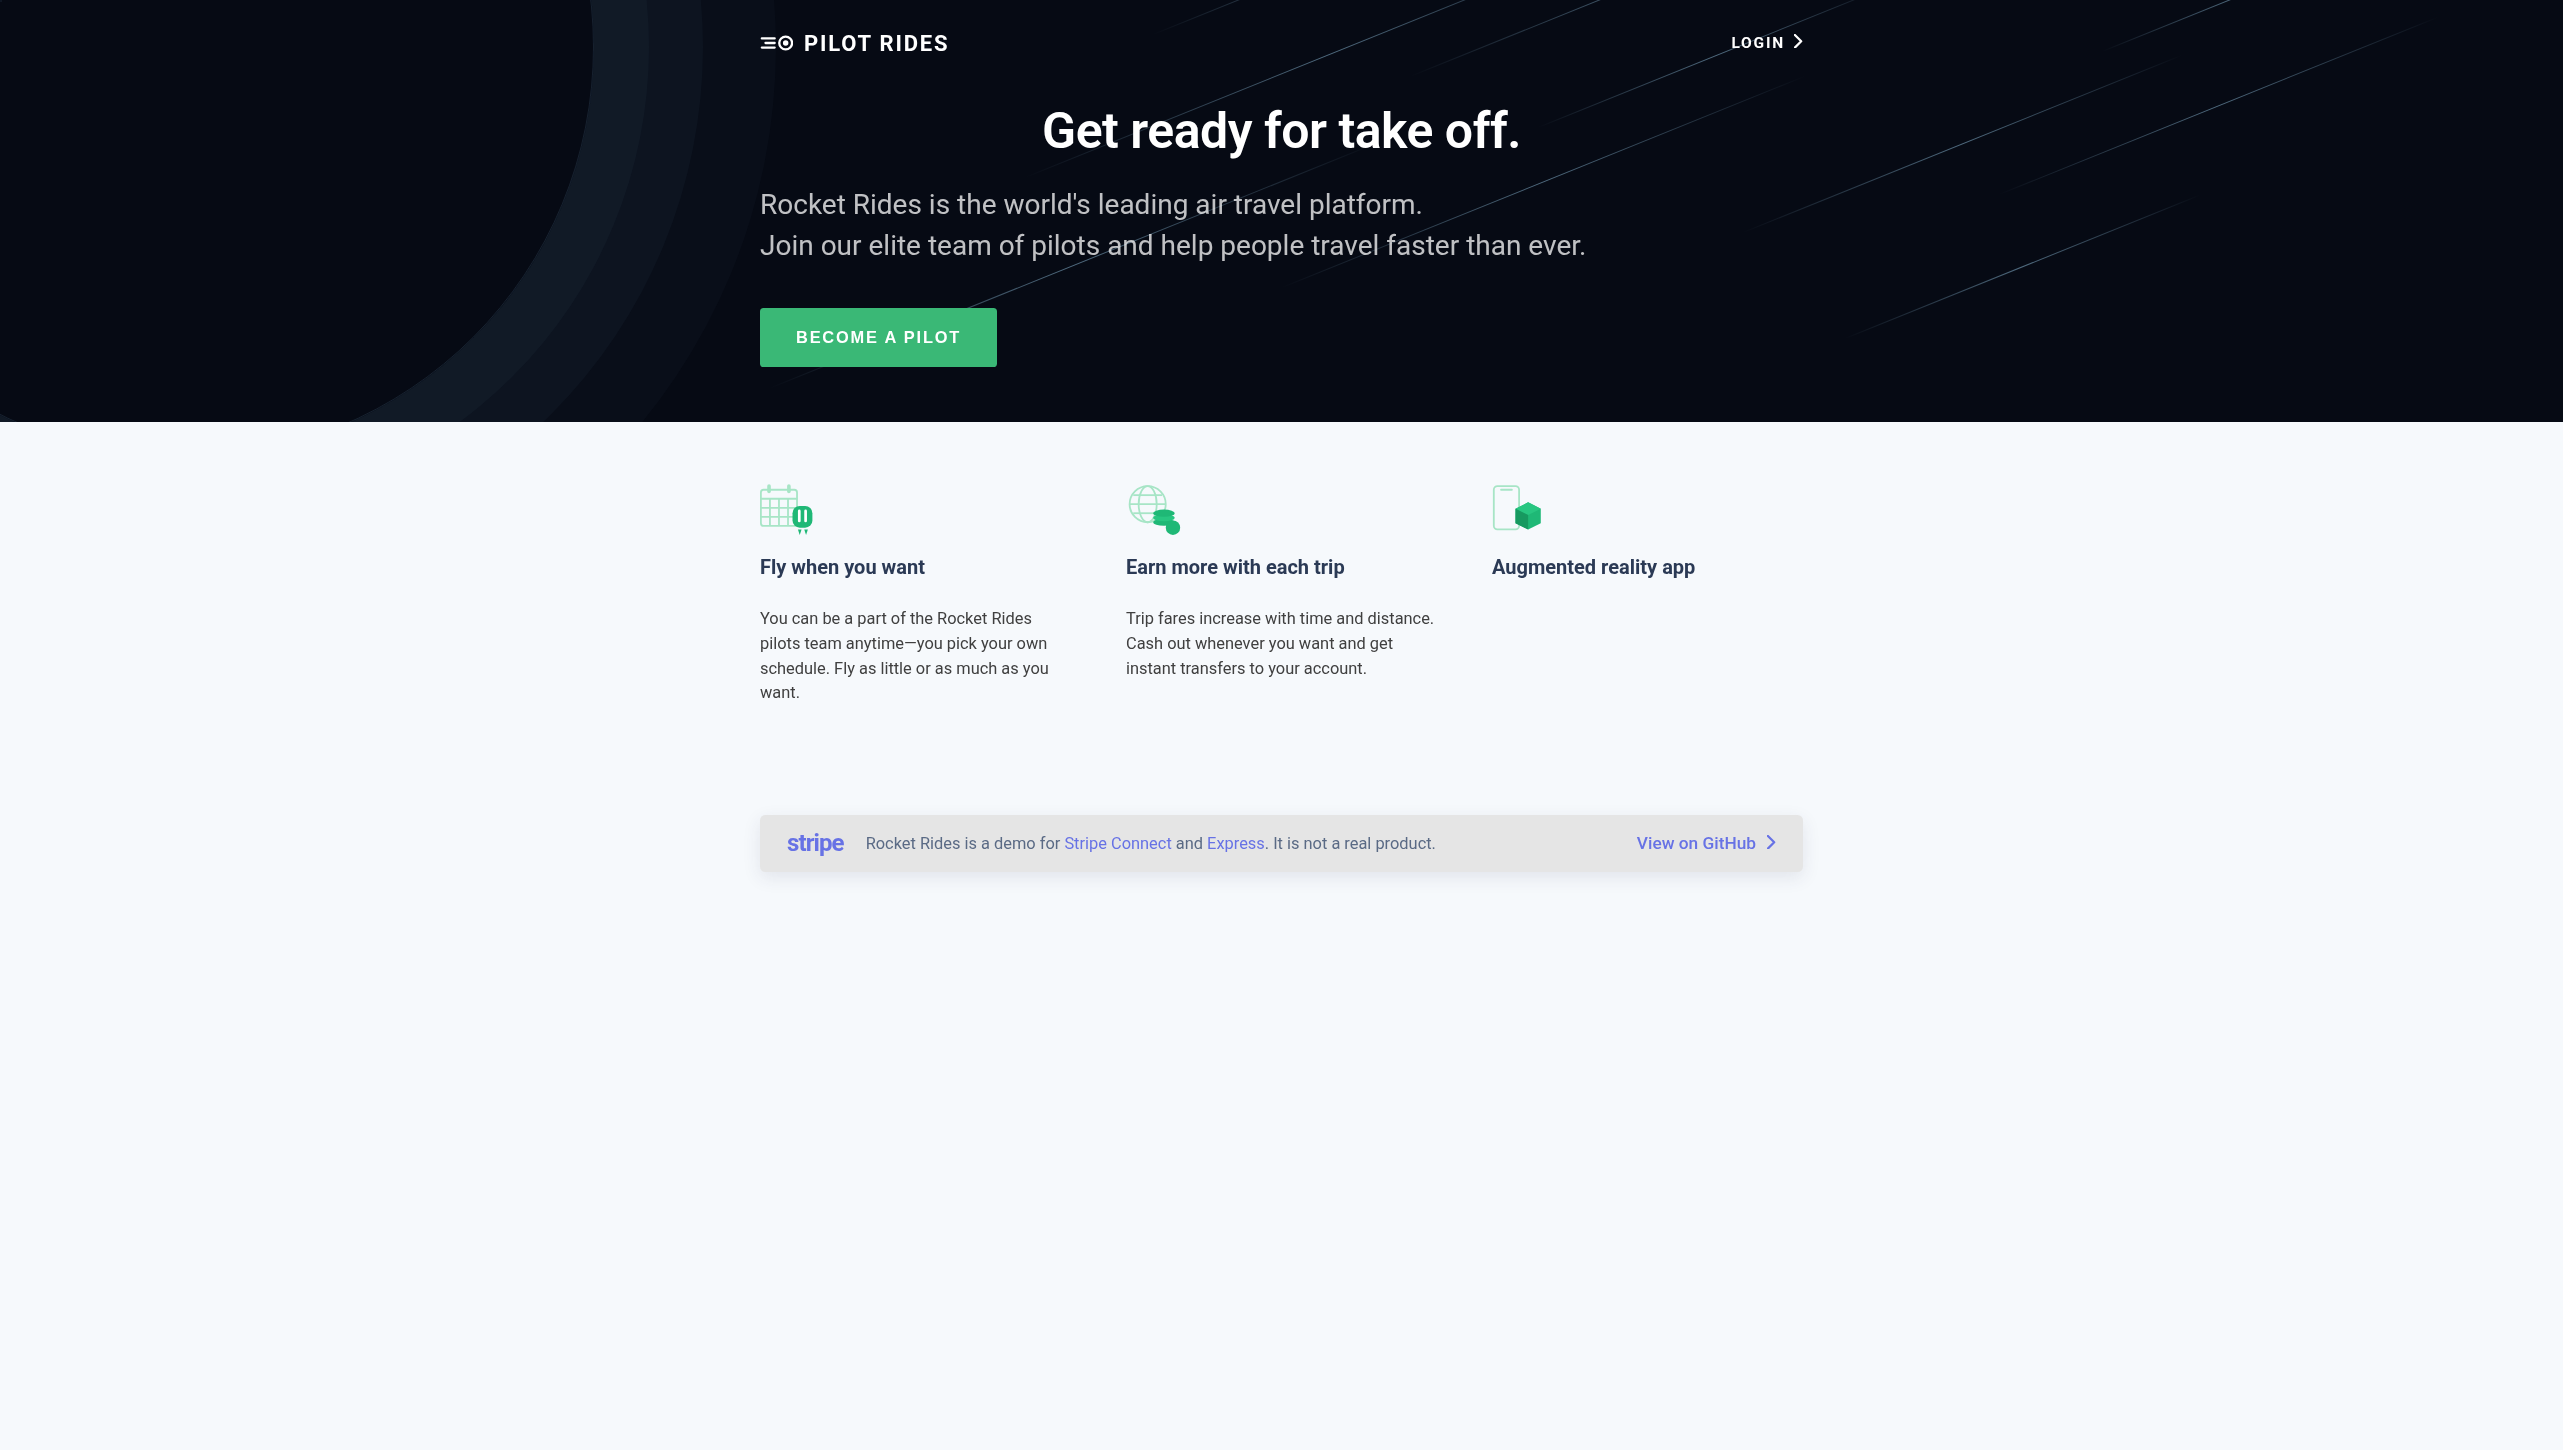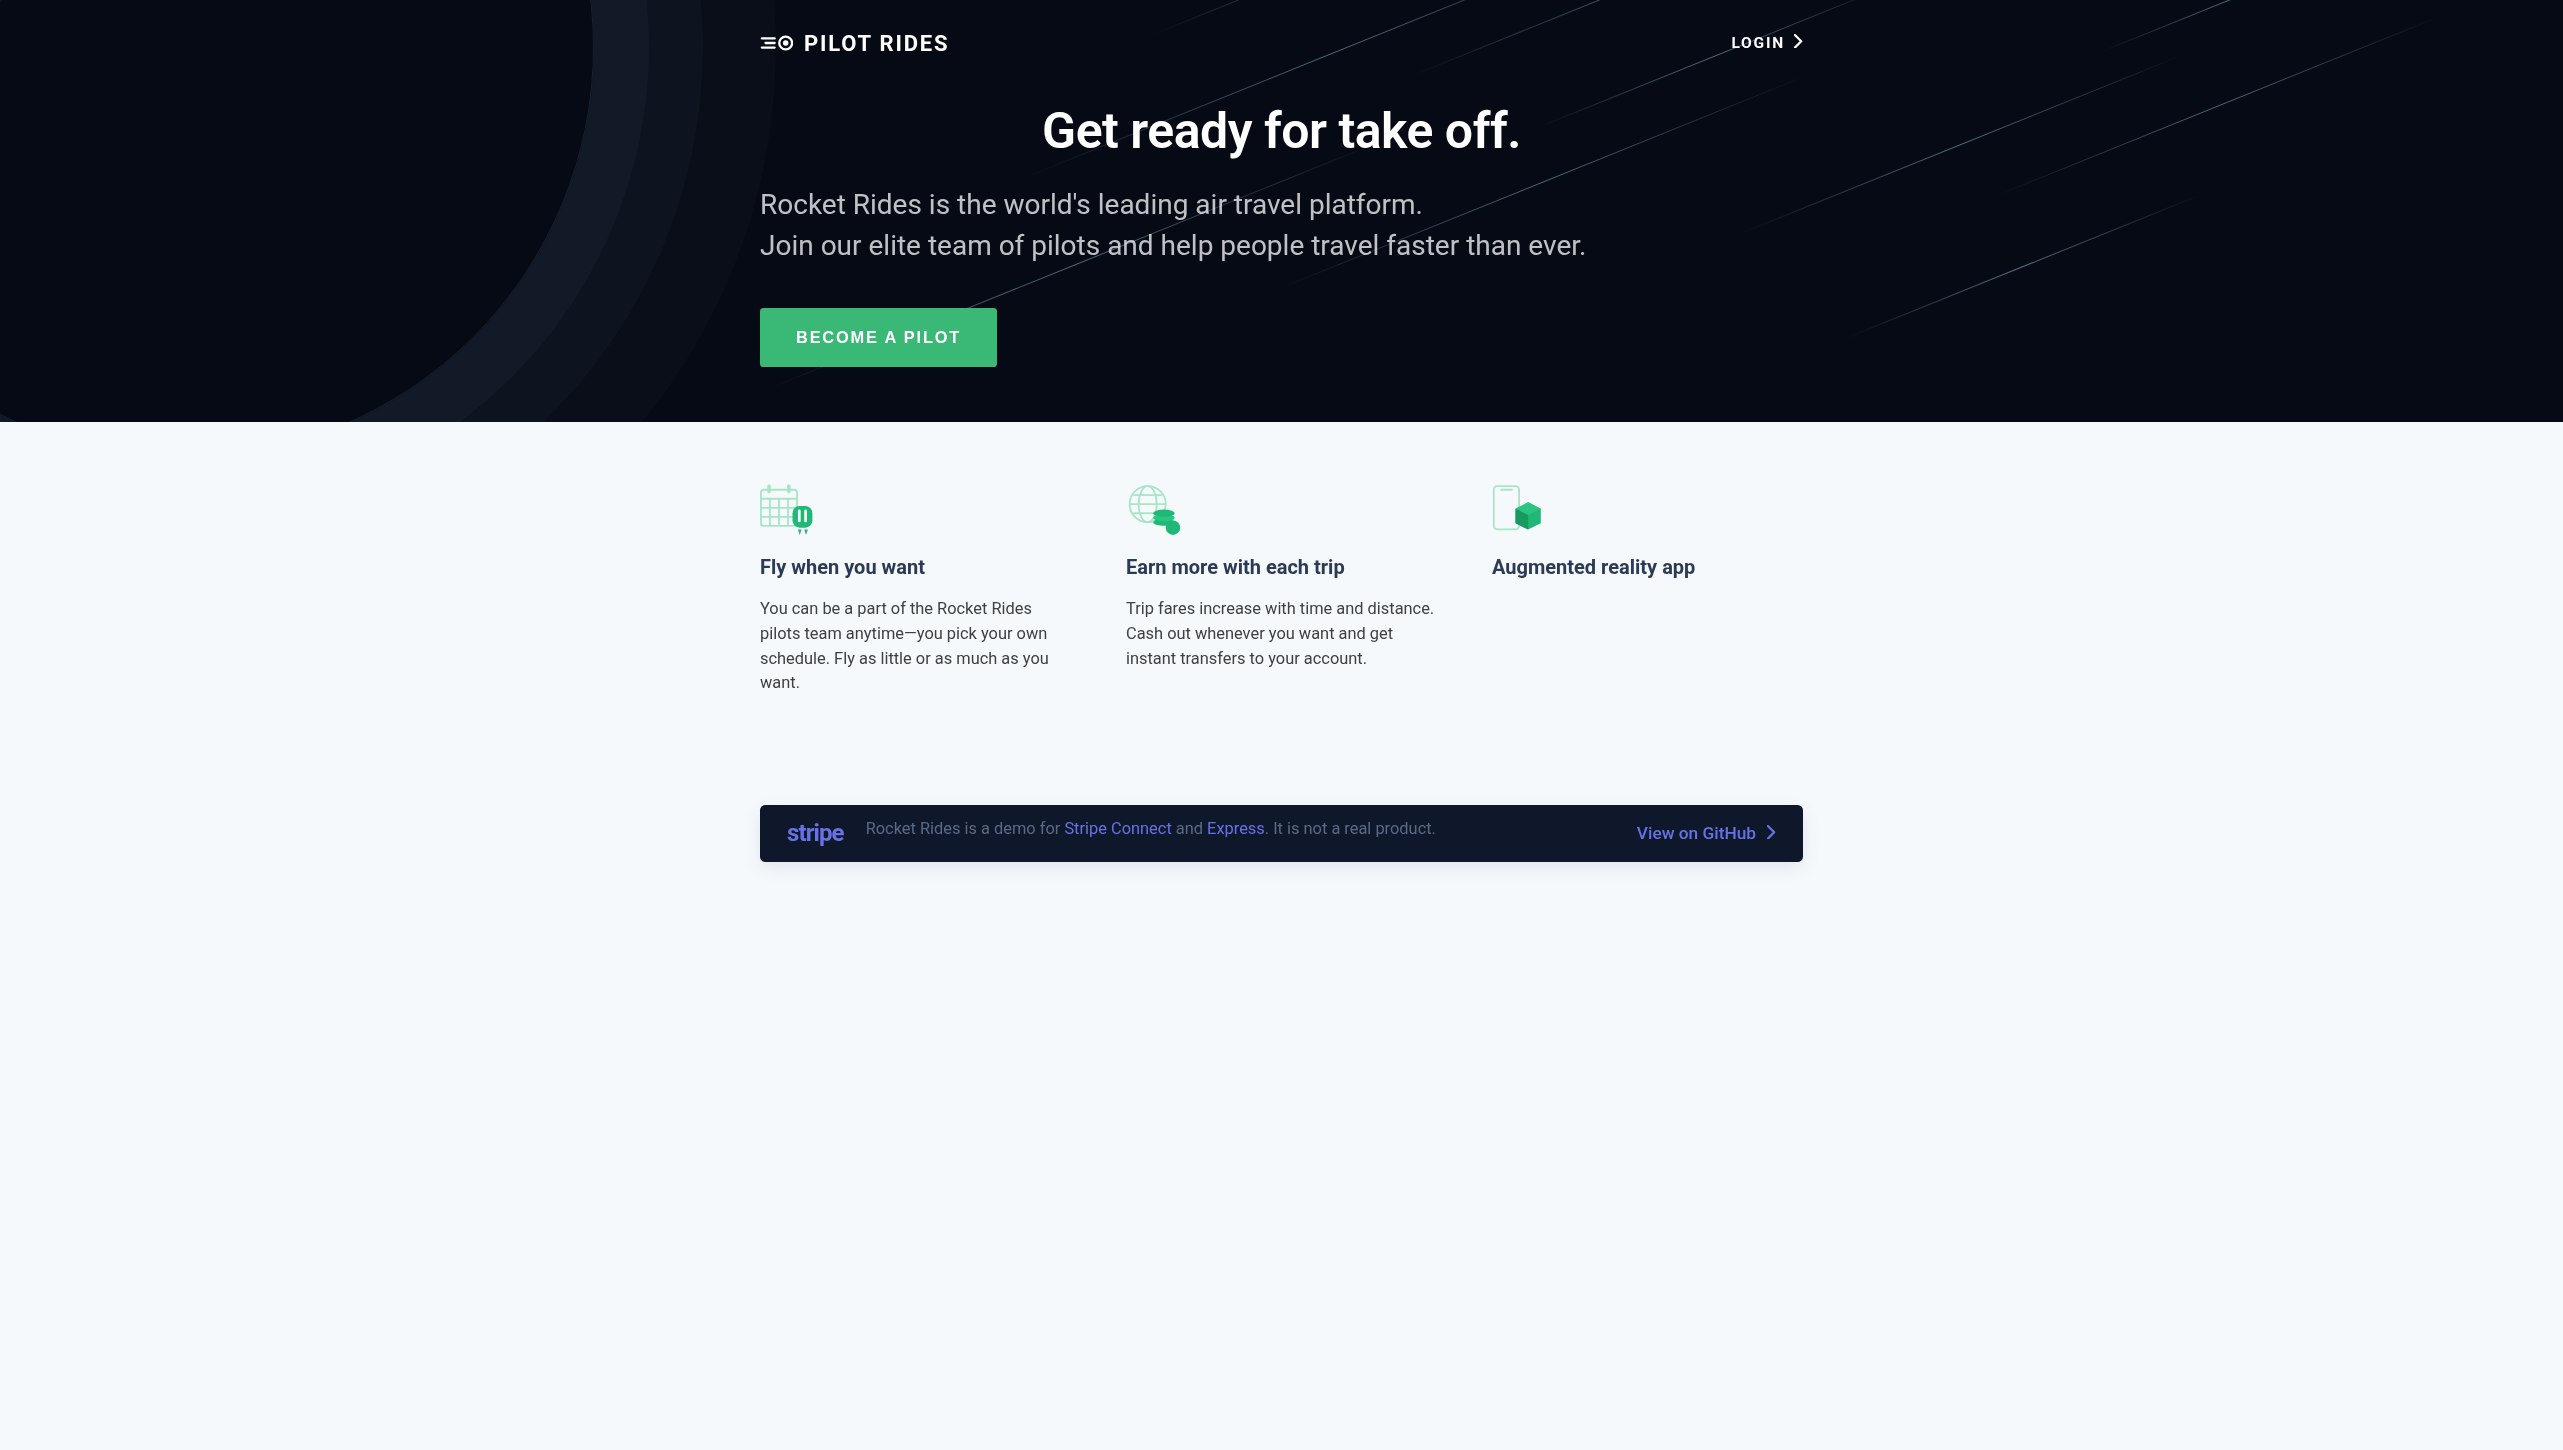--- a/index.html
+++ b/index.html
@@ -90,33 +90,33 @@
 .features-wrap { background:#f6f9fc; }
 .features {
   width:1043px; margin:0 auto;
   display:flex; gap:55px;
   padding:60px 0 109px;
 }
 .feature { flex:1; }
 .feature-icon { height:55px; margin-bottom:18px; display:flex; align-items:flex-end; }
 .feature h3 {
   font-size:20px; font-weight:700; color:#2b3a55;
-  margin-bottom:18px;
+  margin-bottom:28px;
 }
 .feature p {
   font-size:16.4px; line-height:1.5; color:#404040;
 }
 
 
 .banner {
   width:1043px; margin:0 auto 36px;
-  background:#0f172a;
+  background:#e5e5e5;
   border-radius:5.5px;
   box-shadow:0 5.5px 18px rgba(50,50,93,0.1);
-  display:flex; 
+  display:flex; align-items:center;
   padding:14.6px 27px;
   gap:22px;
 }
 .banner .stripe-logo {
   color:#6772e5; font-weight:700; font-size:24px;
   letter-spacing:-0.9px;
 }
 .banner-text { flex:1; font-size:16.4px; color:#5a6a85; }
 .banner-text a { color:#6772e5; text-decoration:none; }
 .banner-gh {

